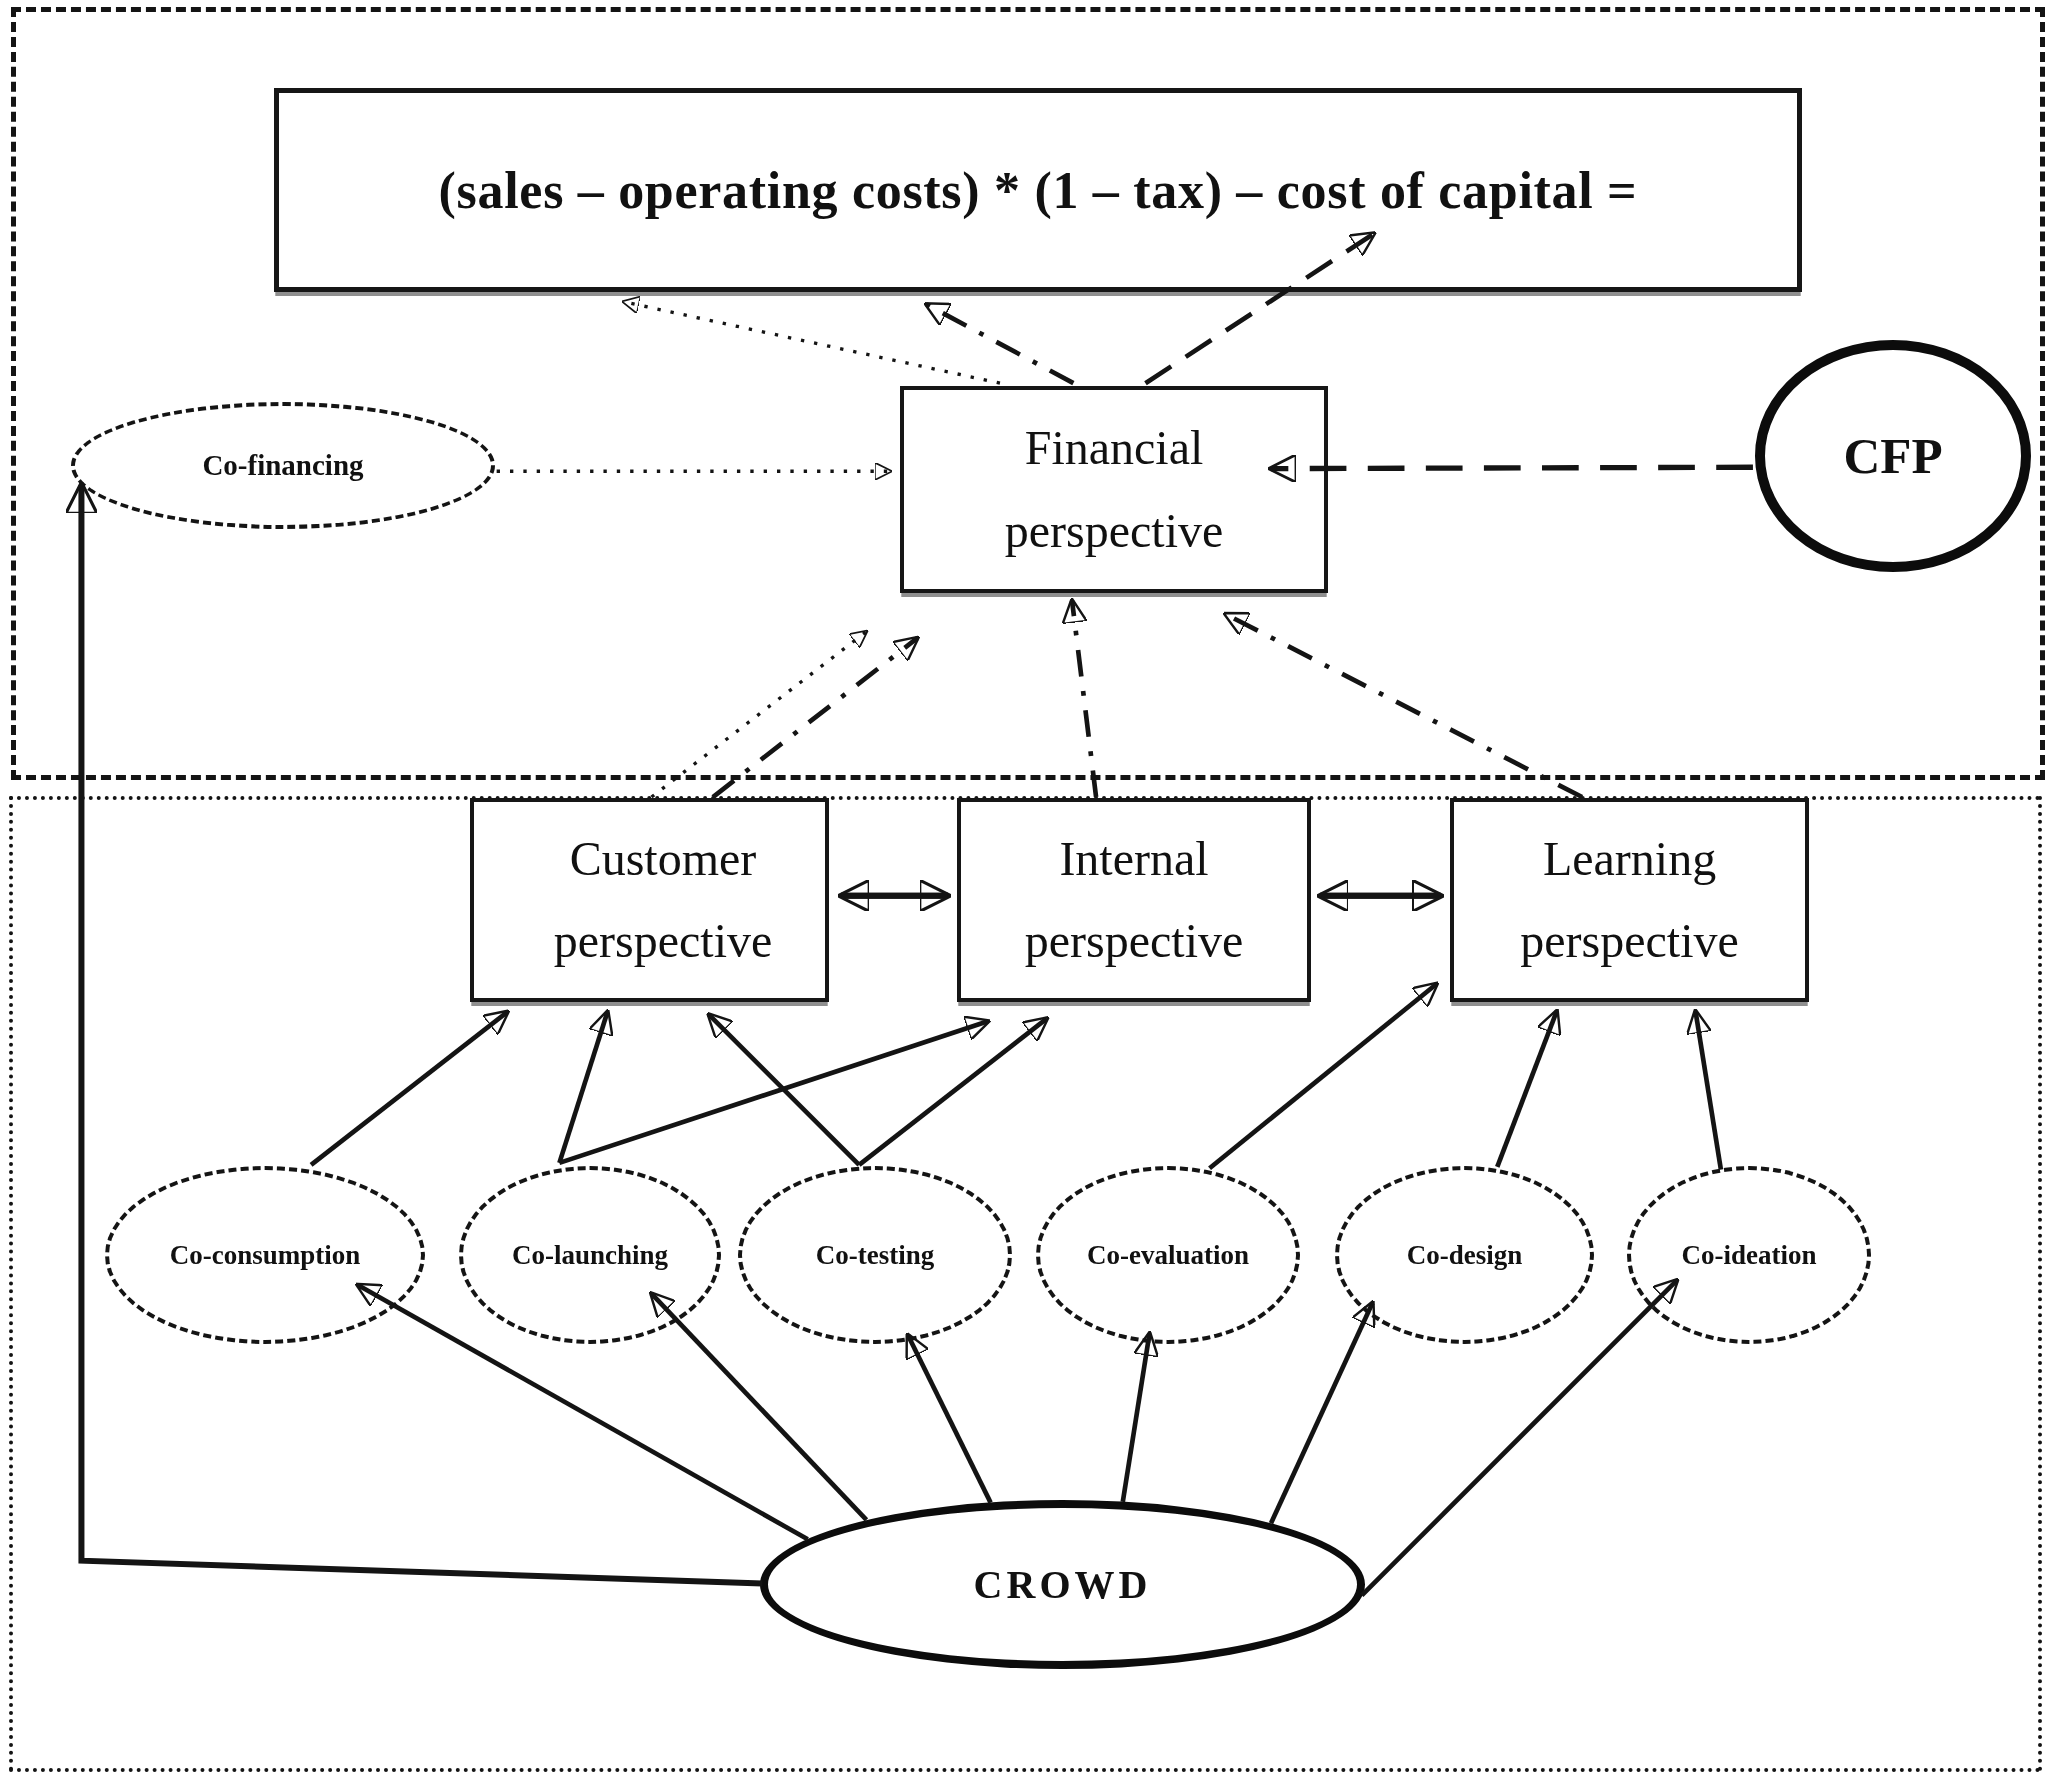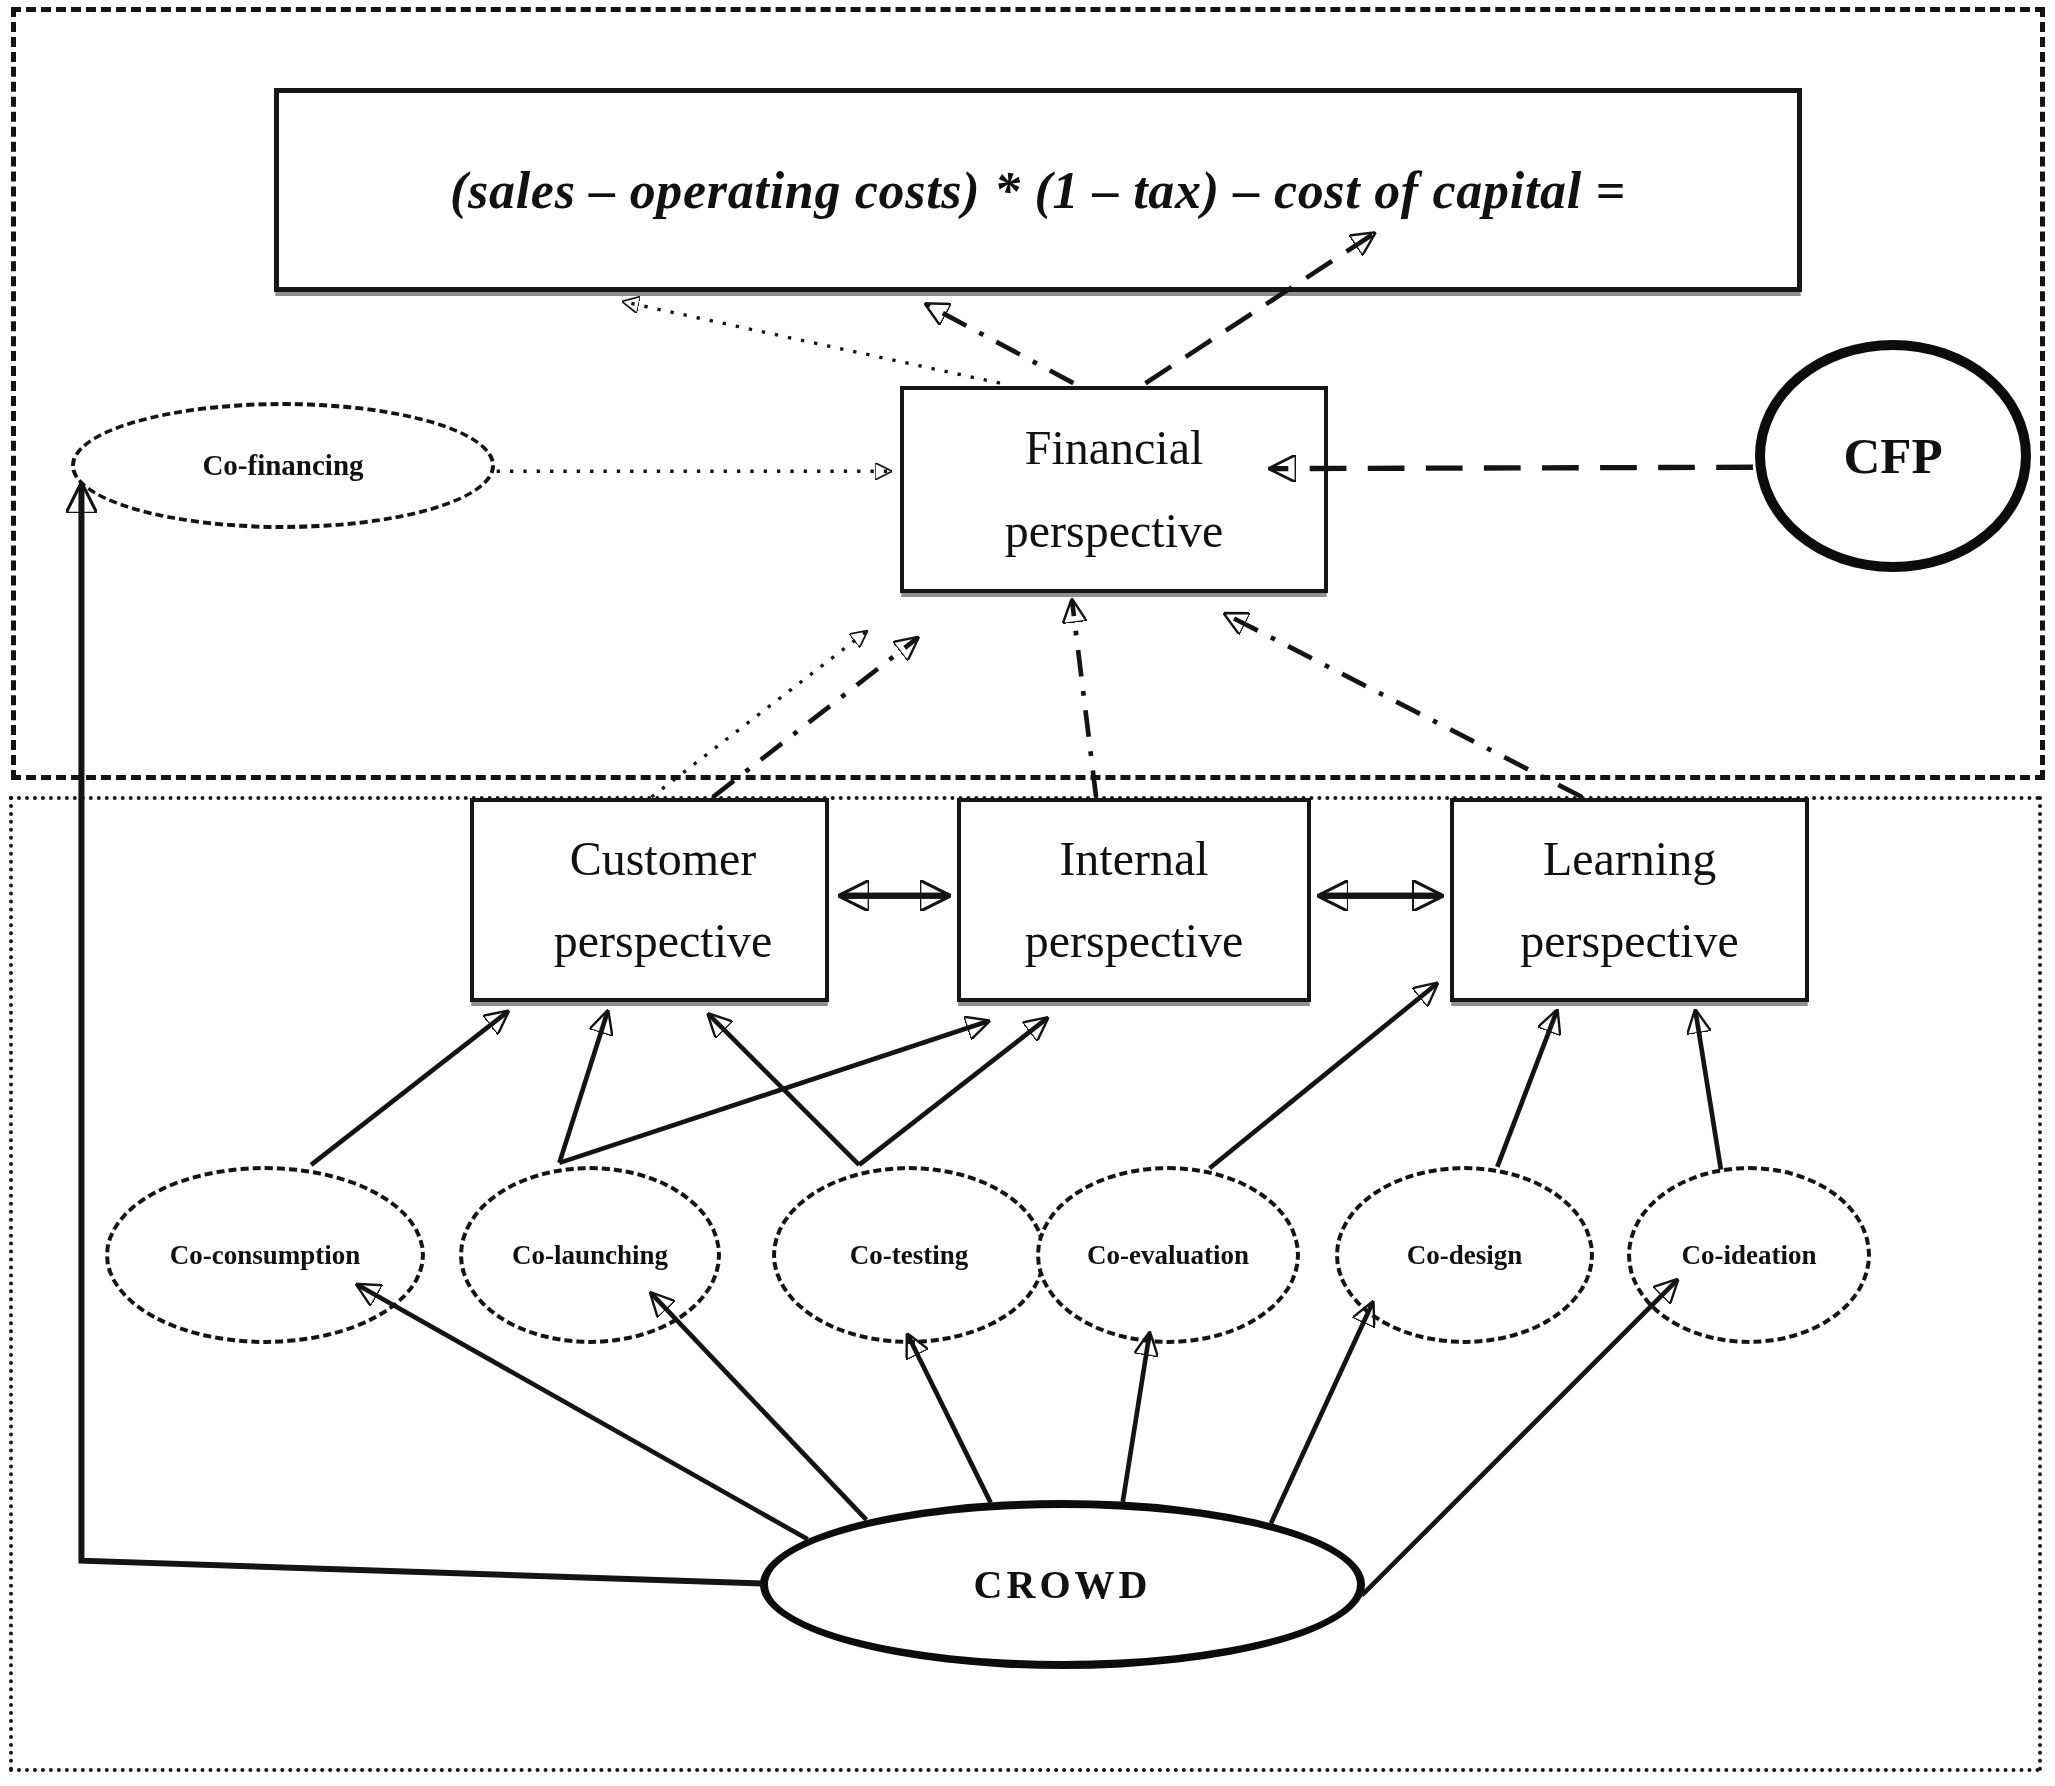--- a/index.html
+++ b/index.html
@@ -35,21 +35,20 @@
     flex-direction: column;
     justify-content: space-evenly;
     align-items: center;
     text-align: center;
     z-index: 2;
   }
   .formula-box {
     left: 274px; top: 88px; width: 1528px; height: 204px;
     border-width: 5.3px;
     justify-content: center;
-    font-style: italic;
   }
   .formula-text {
     font-size: 52px;
     font-weight: bold;
     letter-spacing: 0.7px;
     white-space: nowrap;
   }
   .financial-box { left: 900px; top: 386px; width: 428px; height: 207px; }
   .persp-box    { top: 798px; width: 359px; height: 204px; }
   .box .bigline { font-size: 48px; line-height: 1; }
@@ -141,21 +140,21 @@
     <span class="bigline">Learning</span>
     <span class="bigline">perspective</span>
   </div>
 
   <div class="abs ellipse activity" style="left:105px; width:320px;">
     <span>Co-consumption</span>
   </div>
   <div class="abs ellipse activity" style="left:459px; width:262px;">
     <span>Co-launching</span>
   </div>
-  <div class="abs ellipse activity" style="left:772px; width:274px;text-align:center;">
+  <div class="abs ellipse activity" style="left:738px; width:274px;text-align:center;">
     <span>Co-testing</span>
   </div>
   <div class="abs ellipse activity" style="left:1036px; width:264px;">
     <span>Co-evaluation</span>
   </div>
   <div class="abs ellipse activity" style="left:1335px; width:259px;">
     <span>Co-design</span>
   </div>
   <div class="abs ellipse activity" style="left:1627px; width:244px;">
     <span>Co-ideation</span>

